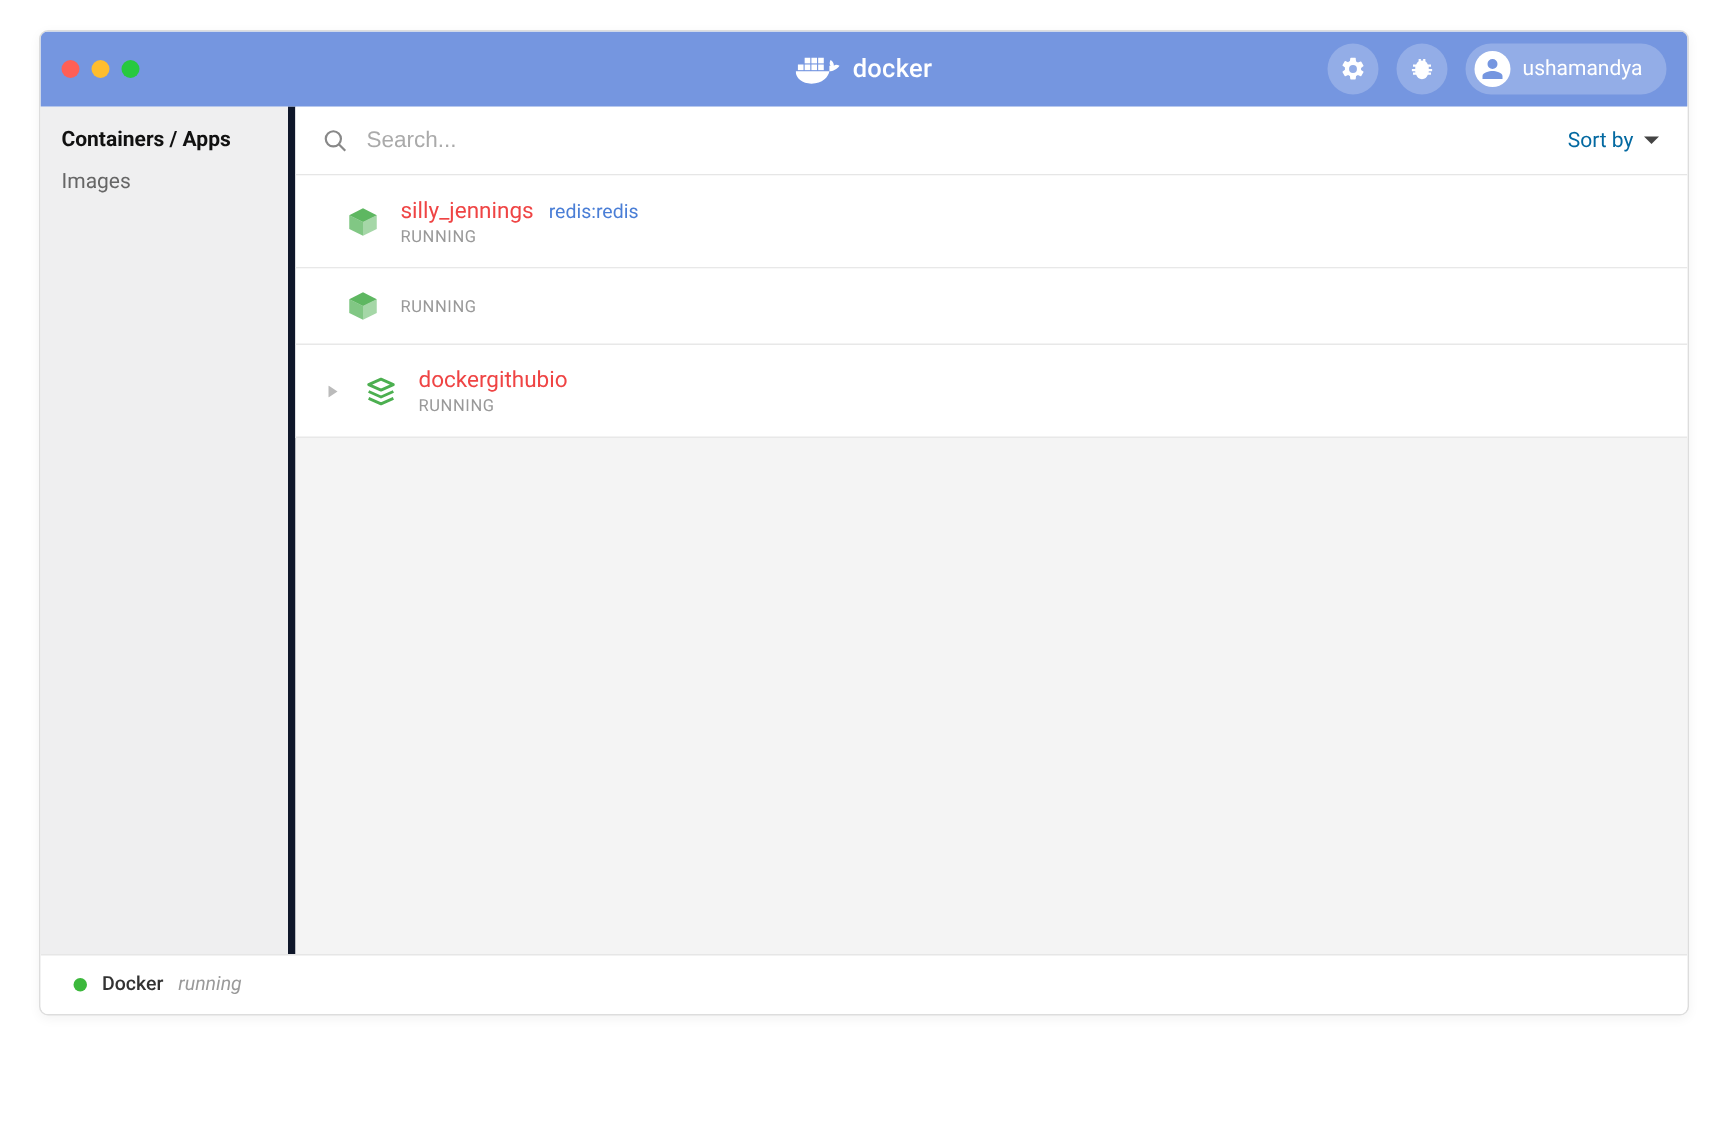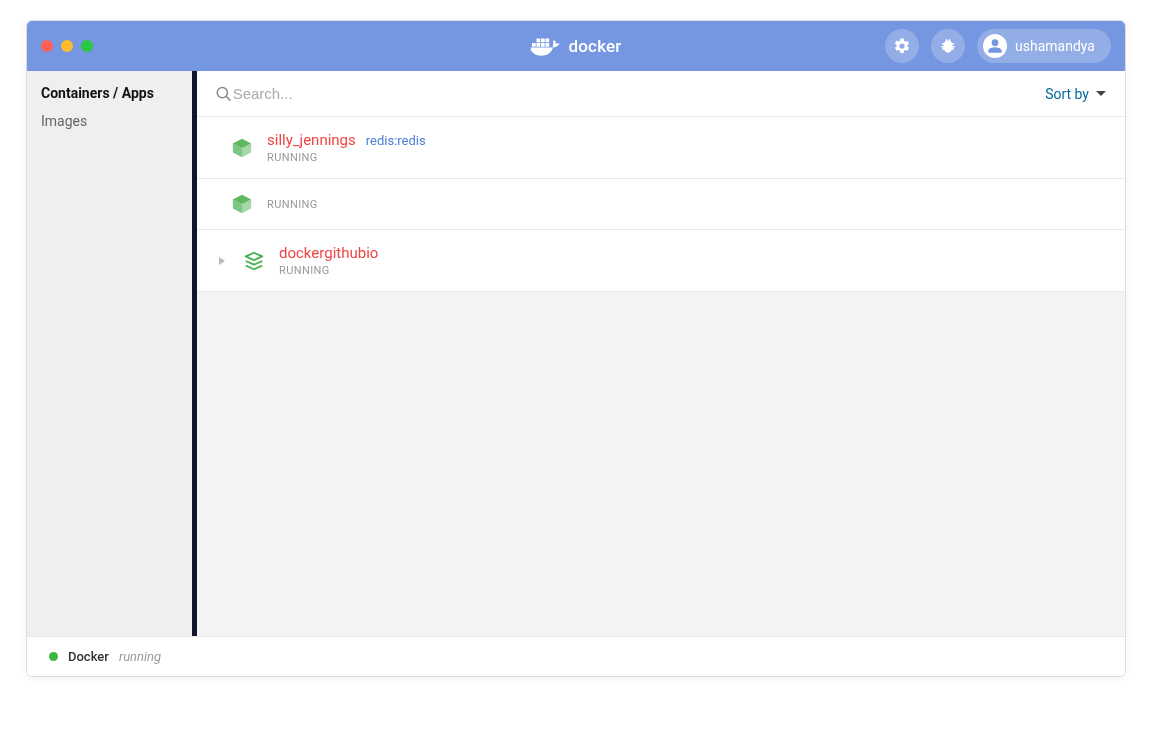--- a/index.html
+++ b/index.html
@@ -96,21 +96,21 @@
     background: #f4f4f4;
   }
   .toolbar {
     height: 46px;
     background: #fff;
     border-bottom: 1px solid #e6e6e6;
     display: flex;
     align-items: center;
     padding: 0 18px;
   }
-  .search-wrap { display: flex; align-items: center; flex: 1; }
+  .search-wrap { display: flex; align-items: center; gap: 12px; flex: 1; }
   .search-wrap svg { width: 18px; height: 18px; fill: none; stroke: #888; stroke-width: 2; }
   .search-input {
     border: none; outline: none;
     font-size: 15px;
     color: #333;
     background: transparent;
     width: 100%;
   }
   .search-input::placeholder { color: #aaa; }
   .sortby {

